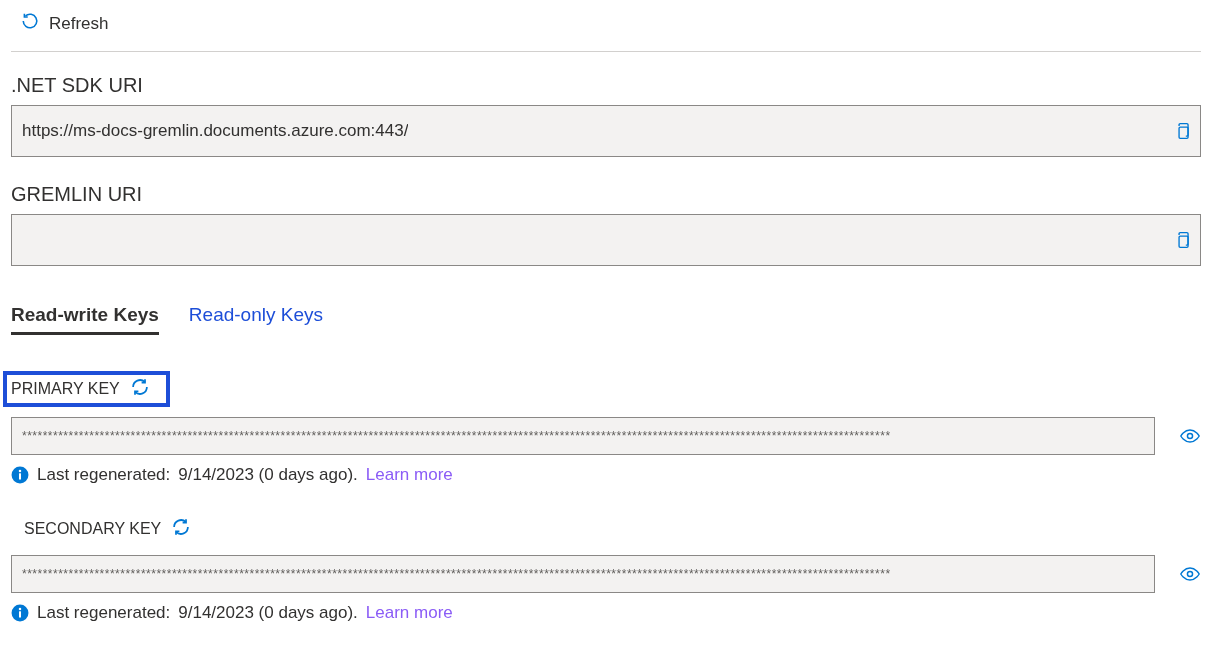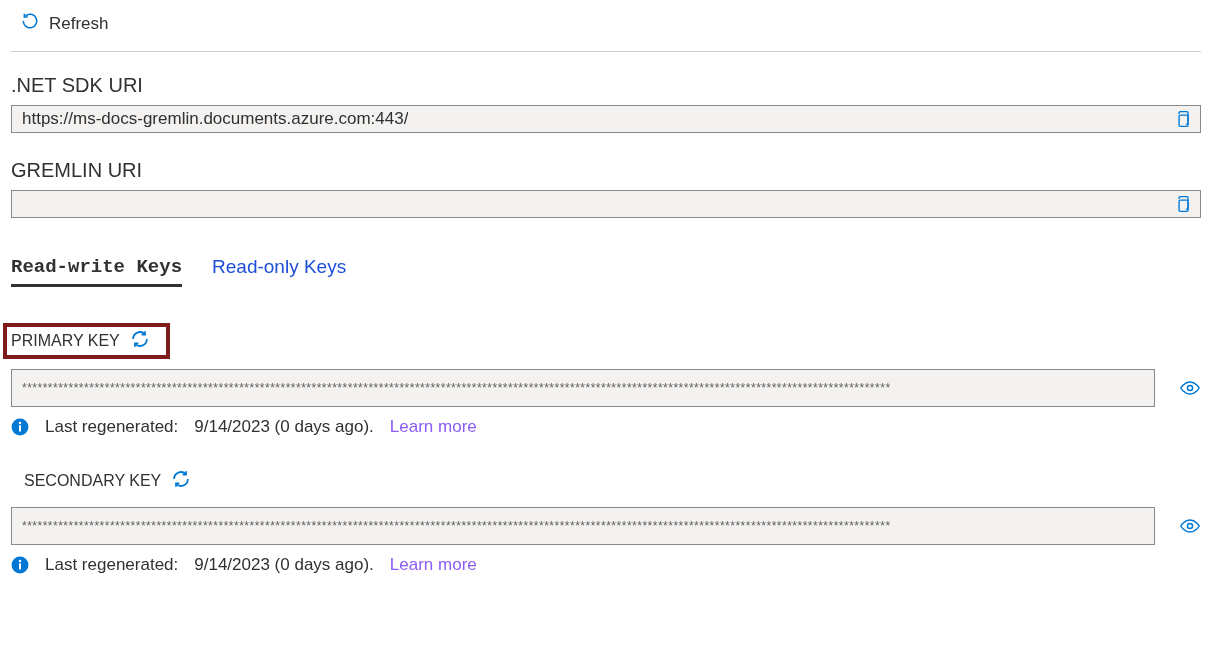--- a/index.html
+++ b/index.html
@@ -38,21 +38,21 @@
   .field-row {
     display: flex;
     align-items: center;
     gap: 12px;
   }
   .input-wrapper {
     flex: 1;
     position: relative;
     border: 1px solid #8a8886;
     background: #f3f2f1;
-    height: 28px;
+    height: 52px;
     display: flex;
     align-items: center;
     padding: 0 40px 0 10px;
   }
   .input-text {
     font-size: 17px;
     color: #323130;
     white-space: nowrap;
     overflow: hidden;
   }
@@ -93,44 +93,43 @@
   .tab {
     font-size: 19px;
     color: #1d4ed8;
     padding-bottom: 6px;
     cursor: pointer;
   }
   .tab.active {
     color: #323130;
     font-weight: 600;
     border-bottom: 3px solid #323130;
-    font-family: Liberation Mono, monospace;
   }
 
   .key-section { margin-bottom: 28px; }
   .key-header {
     display: inline-flex;
     align-items: center;
     gap: 10px;
     font-size: 16px;
     margin-bottom: 10px;
     padding: 4px 8px 4px 2px;
     margin-left: 11px;
   }
   .key-header svg { width: 20px; height: 20px; }
   .highlight-box {
-    border: 4px solid #7f1d1d;
+    border: 4px solid #1d4ed8;
     padding: 2px 16px 2px 4px;
     margin-left: -8px;
   }
 
   .info-row {
     display: flex;
     align-items: center;
-    gap: 16px;
+    gap: 8px;
     margin-top: 10px;
     font-size: 17px;
   }
   .info-icon svg { width: 18px; height: 18px; display:block; }
   .link { color: #8b5cf6; cursor: pointer; }
 </style>
 </head>
 <body>
 
 <div class="container">

